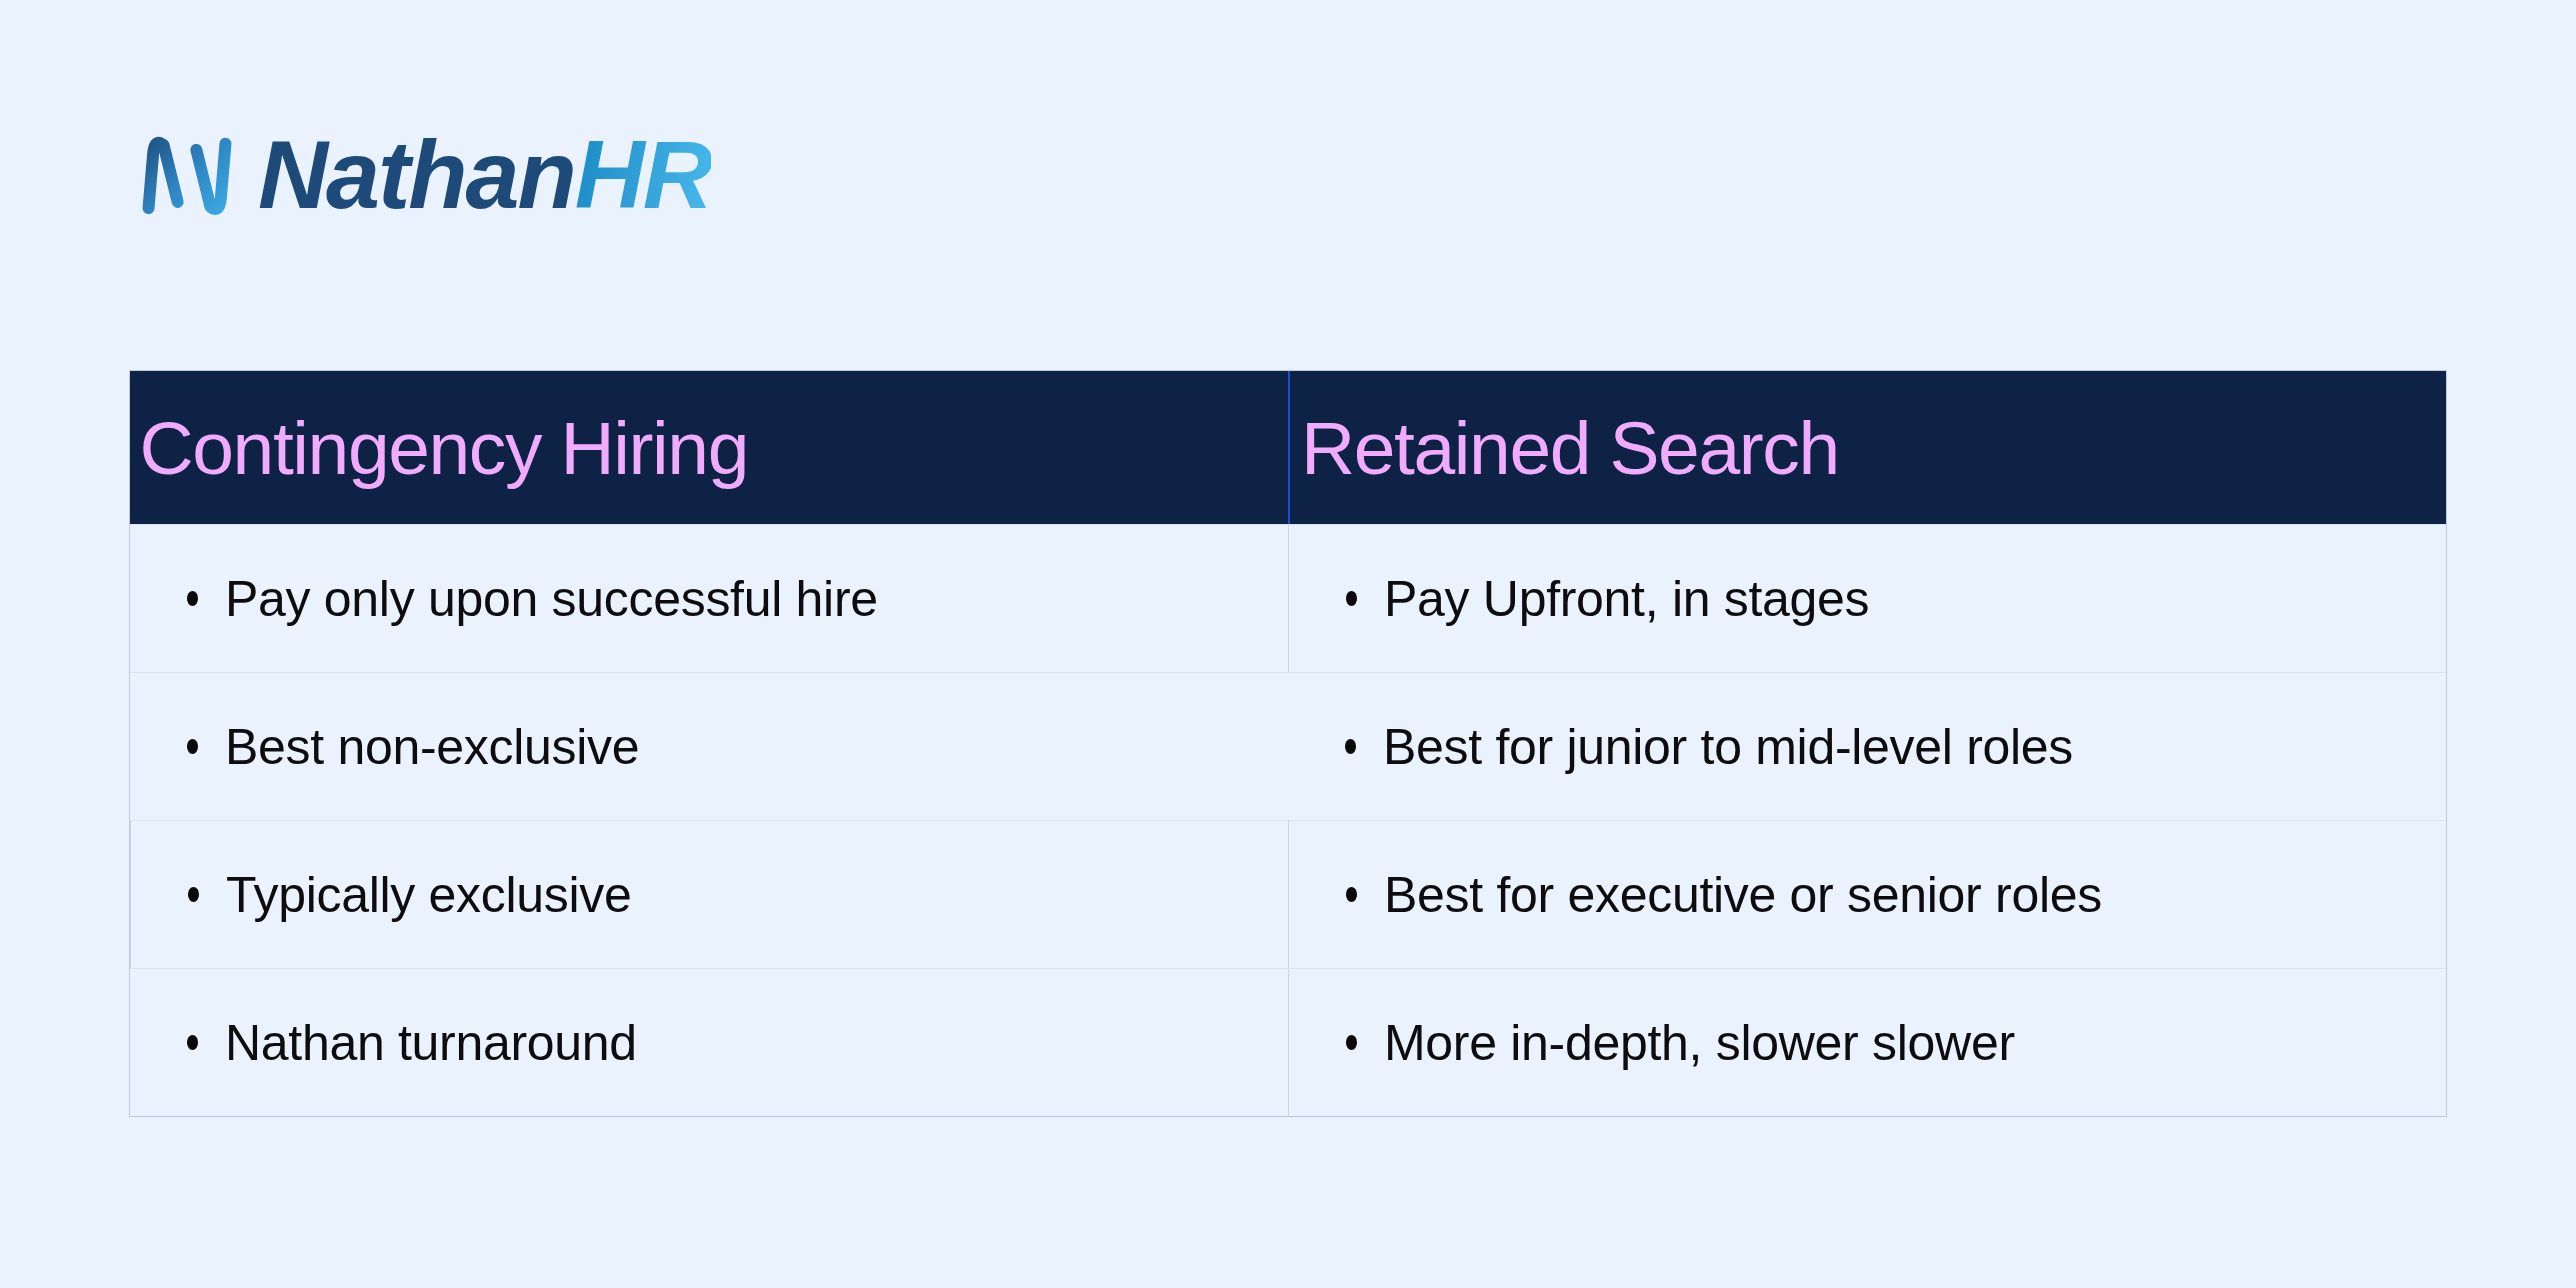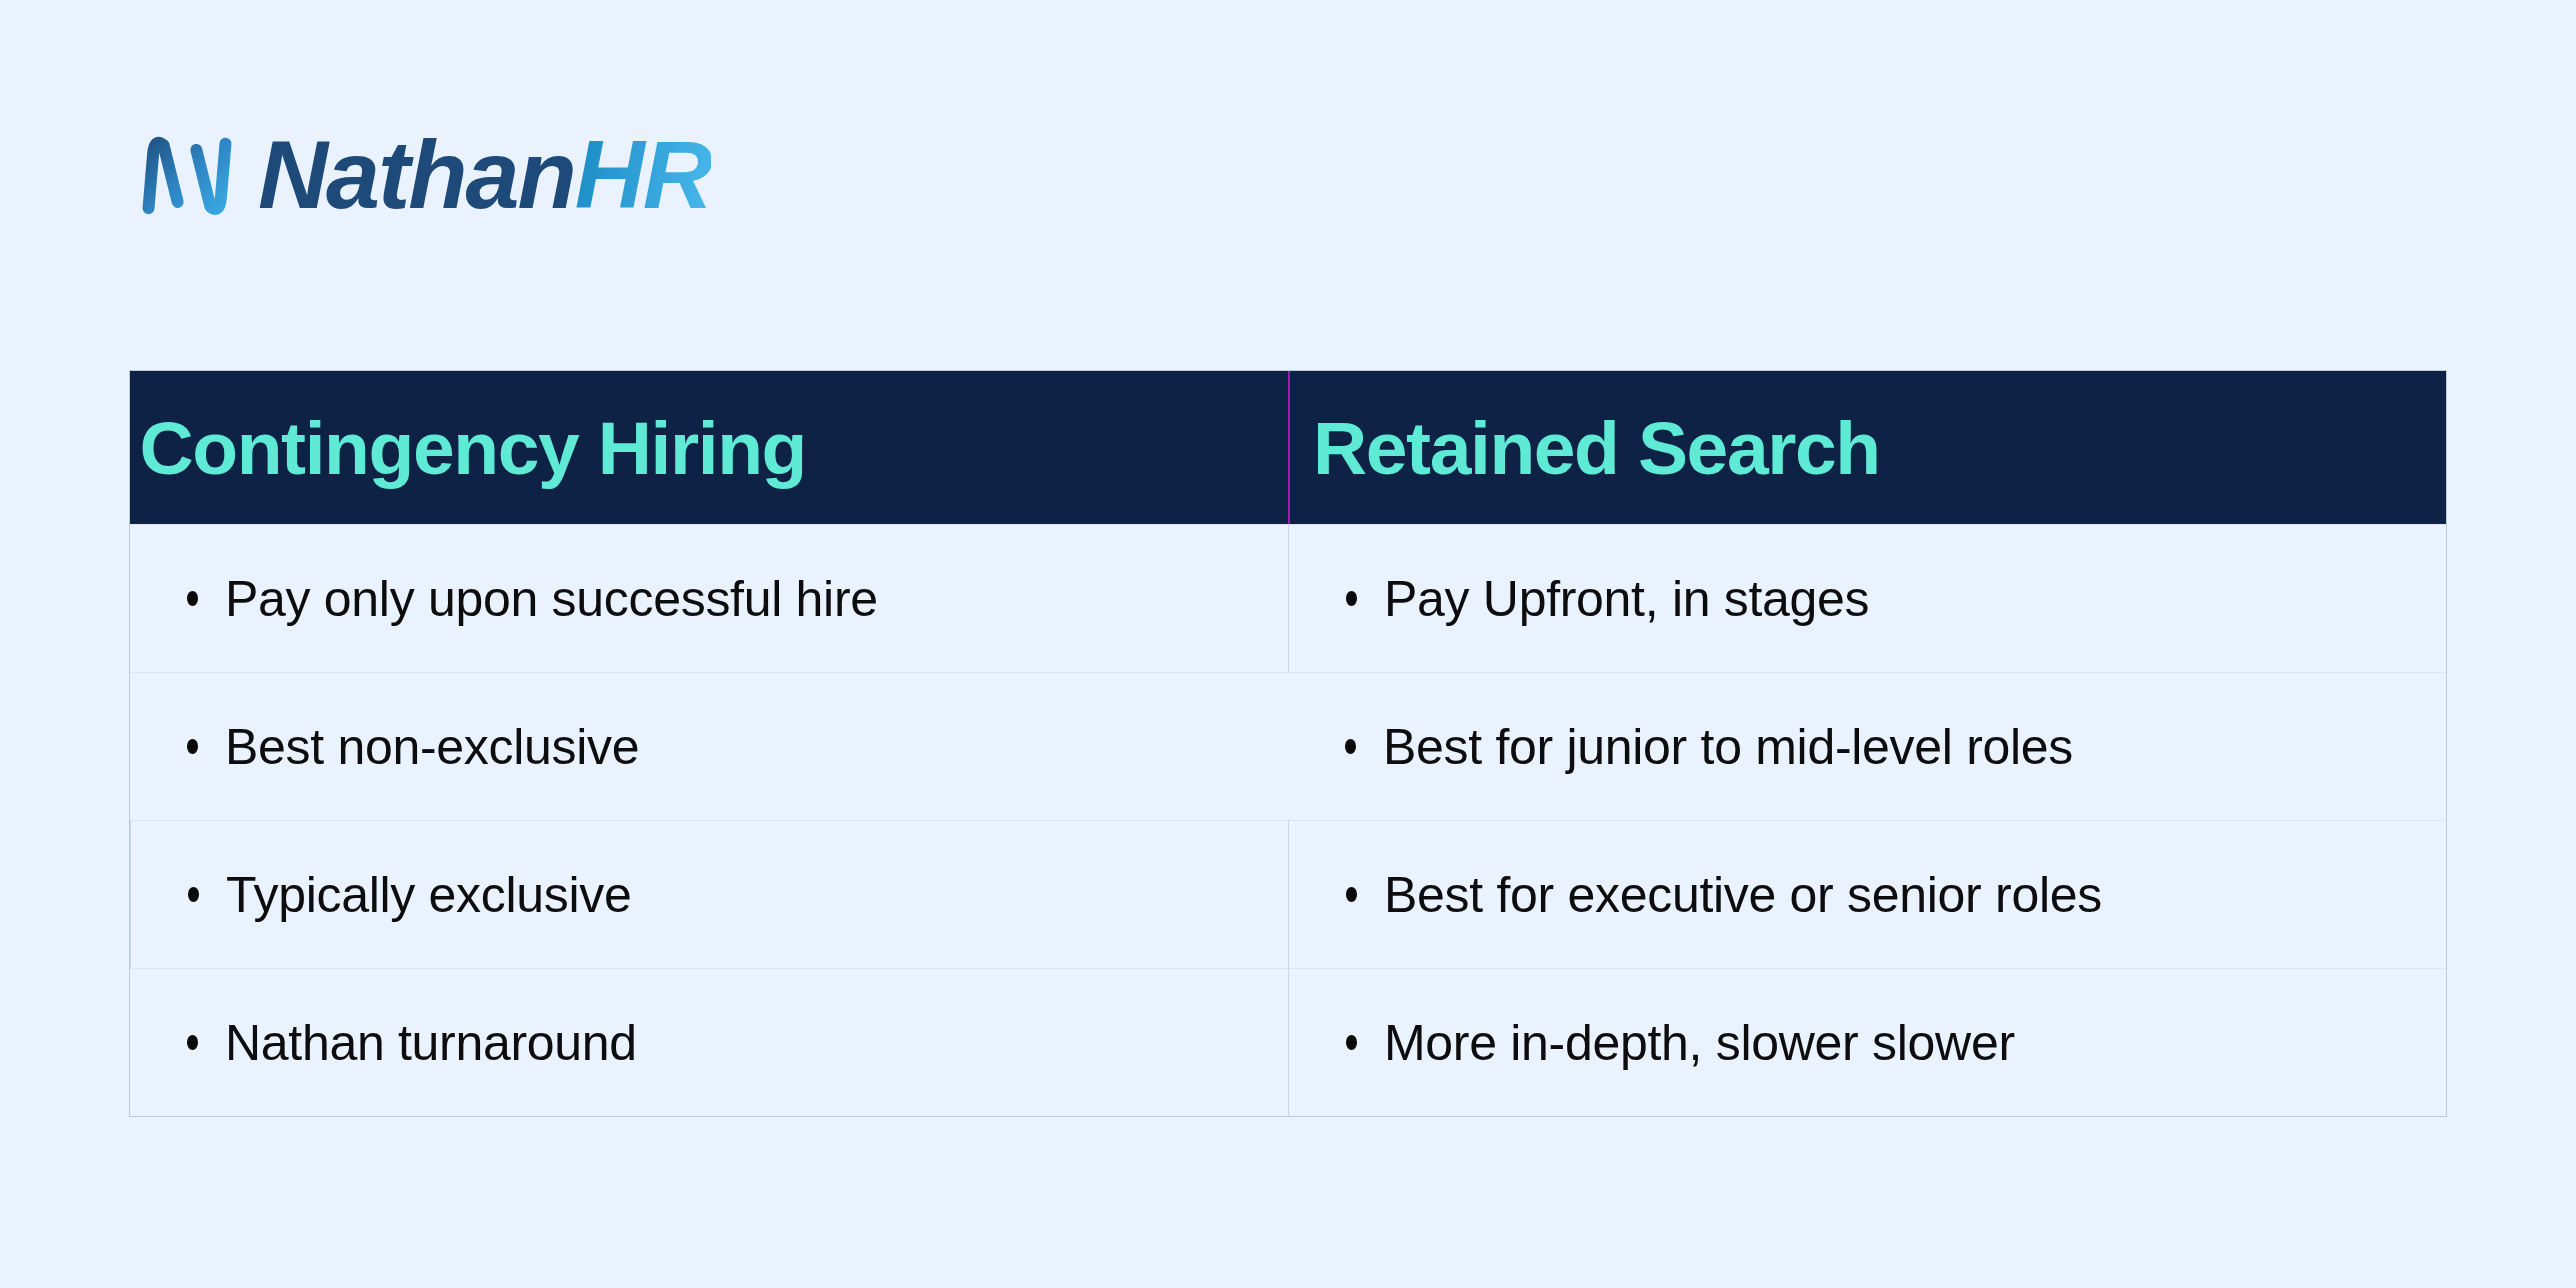--- a/index.html
+++ b/index.html
@@ -39,30 +39,30 @@
     position: absolute; left: 129px; top: 370px;
     width: 2318px;
     display: grid;
     grid-template-columns: 1fr 1fr;
     grid-template-rows: 153px repeat(4, 148px);
     border: 1.4px solid rgba(152, 168, 185, 0.55);
     background: #eaf3fd;
   }
   .th {
     background: #0d2244;
-    color: #5eead4;
+    color: #f0abfc;
     font-size: 75px;
-    font-weight: 700;
+    font-weight: 400;
     letter-spacing: -1.4px;
     display: flex; align-items: center;
     padding-left: 9.5px;
     white-space: nowrap;
     overflow: hidden;
   }
-  .th.col-right { border-left: 2px solid #a21caf; padding-left: 23px; }
+  .th.col-right { border-left: 2px solid #1d4ed8; padding-left: 11px; }
 
   .td {
     background: #eaf3fd;
     color: #0d0d0f;
     font-size: 50px;
     letter-spacing: -0.3px;
     display: flex; align-items: center;
     padding-left: 57px;
     border-top: 1.4px solid #dbe4ec;
     white-space: nowrap;

